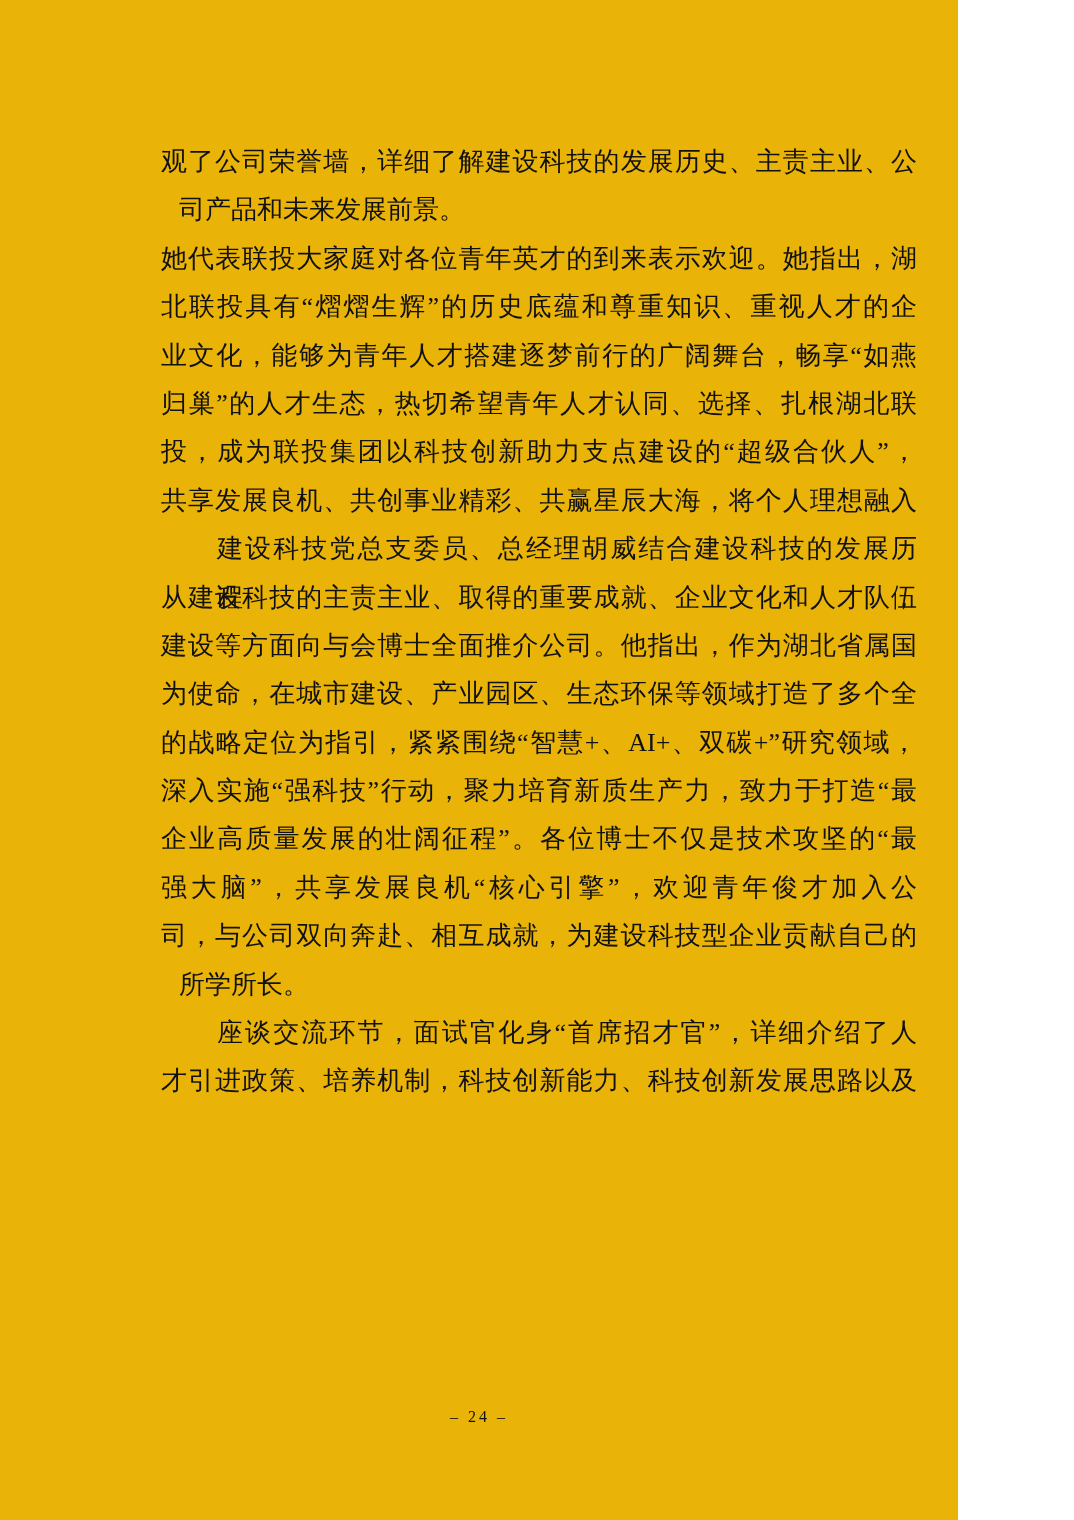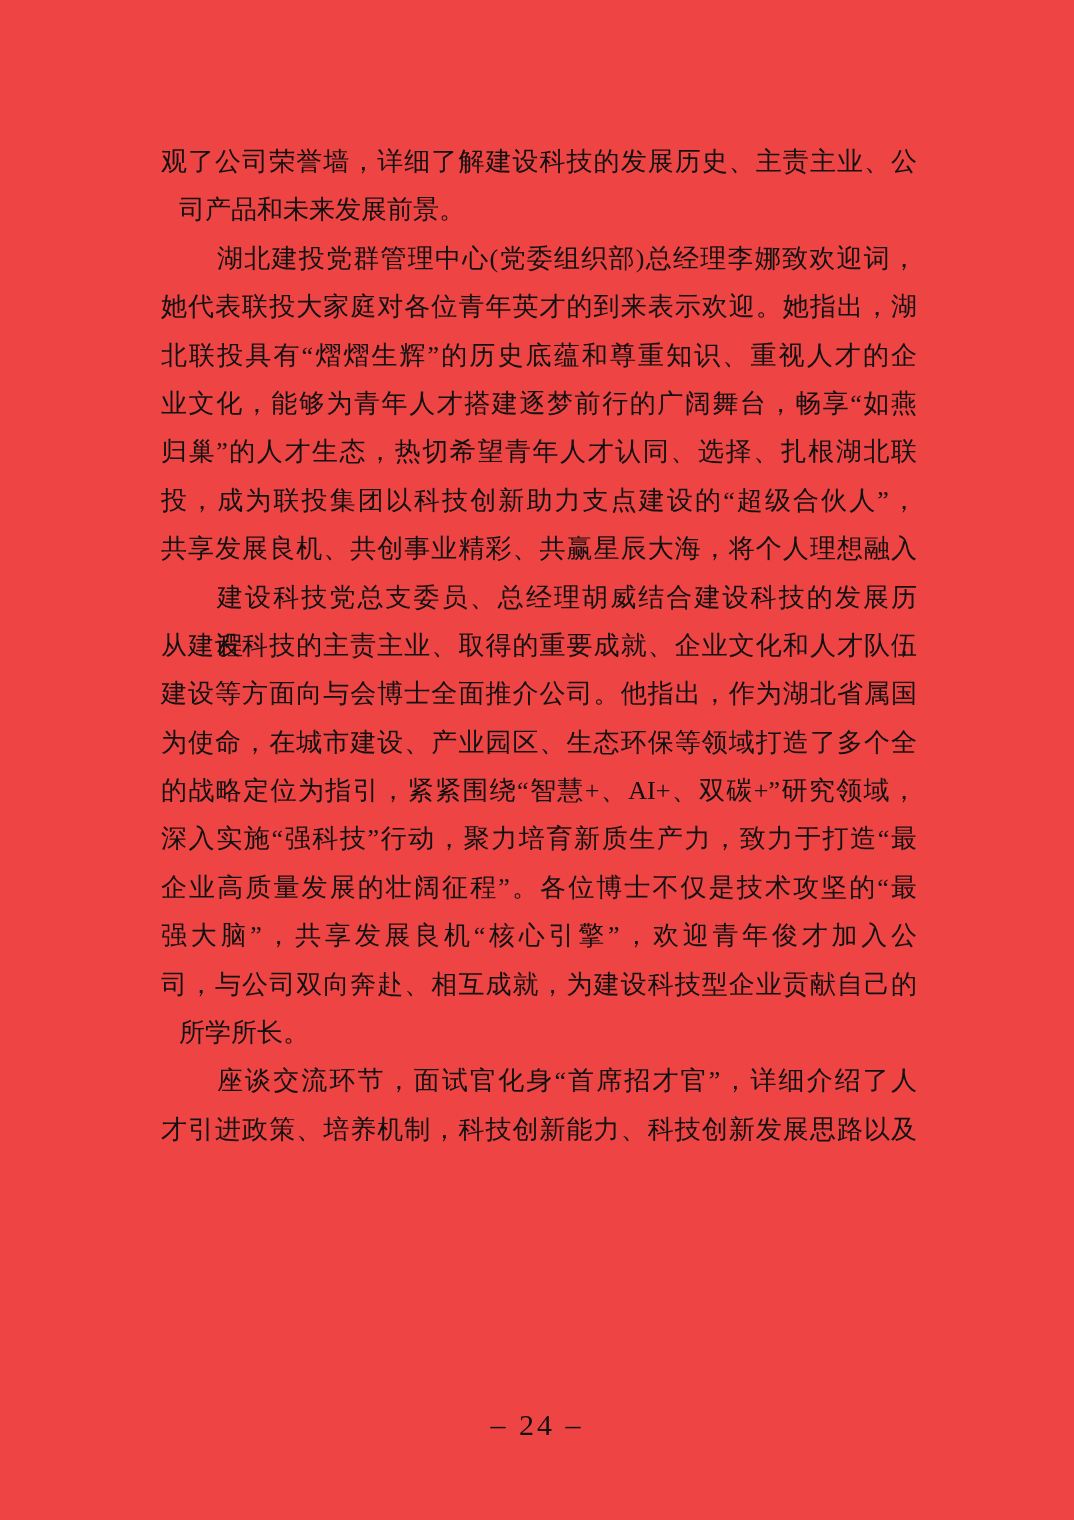--- a/index.html
+++ b/index.html
@@ -2,23 +2,23 @@
 <html><head>
 <meta charset="utf-8">
 <style>
   html, body {
     margin: 0;
     padding: 0;
     background: #ffffff;
   }
   .page {
     position: relative;
-    width: 1074px;
+    width: 958px;
     height: 1520px;
-    background: #ef4444;
+    background: #eab308;
     overflow: hidden;
     font-family: "Liberation Serif", "DejaVu Serif", serif;
     color: #111111;
   }
   .body-text {
     position: absolute;
     left: 161px;
     top: 138px;
     width: 756px;
   }
@@ -42,38 +42,37 @@
     text-align: right;
     text-align-last: left;
     margin-left: 18px;
   }
   .page-number {
     position: absolute;
     top: 1408px;
     left: 0;
     width: 100%;
     text-align: center;
-    font-size: 30px;
+    font-size: 16px;
     letter-spacing: 3px;
     color: #111111;
   }
 </style>
 </head>
 <body>
 
 <div class="page">
   <div class="body-text">
 
     <div class="para">
       <div class="line">观了公司荣誉墙，详细了解建设科技的发展历史、主责主业、公</div>
       <div class="line para-end">司产品和未来发展前景。</div>
     </div>
 
     <div class="para">
-      <div class="line indent">湖北建投党群管理中心(党委组织部)总经理李娜致欢迎词，</div>
       <div class="line">她代表联投大家庭对各位青年英才的到来表示欢迎。她指出，湖</div>
       <div class="line">北联投具有“熠熠生辉”的历史底蕴和尊重知识、重视人才的企</div>
       <div class="line">业文化，能够为青年人才搭建逐梦前行的广阔舞台，畅享“如燕</div>
       <div class="line">归巢”的人才生态，热切希望青年人才认同、选择、扎根湖北联</div>
       <div class="line">投，成为联投集团以科技创新助力支点建设的“超级合伙人”，</div>
       <div class="line">共享发展良机、共创事业精彩、共赢星辰大海，将个人理想融入</div>
     </div>
 
     <div class="para">
       <div class="line indent">建设科技党总支委员、总经理胡威结合建设科技的发展历程，</div>

